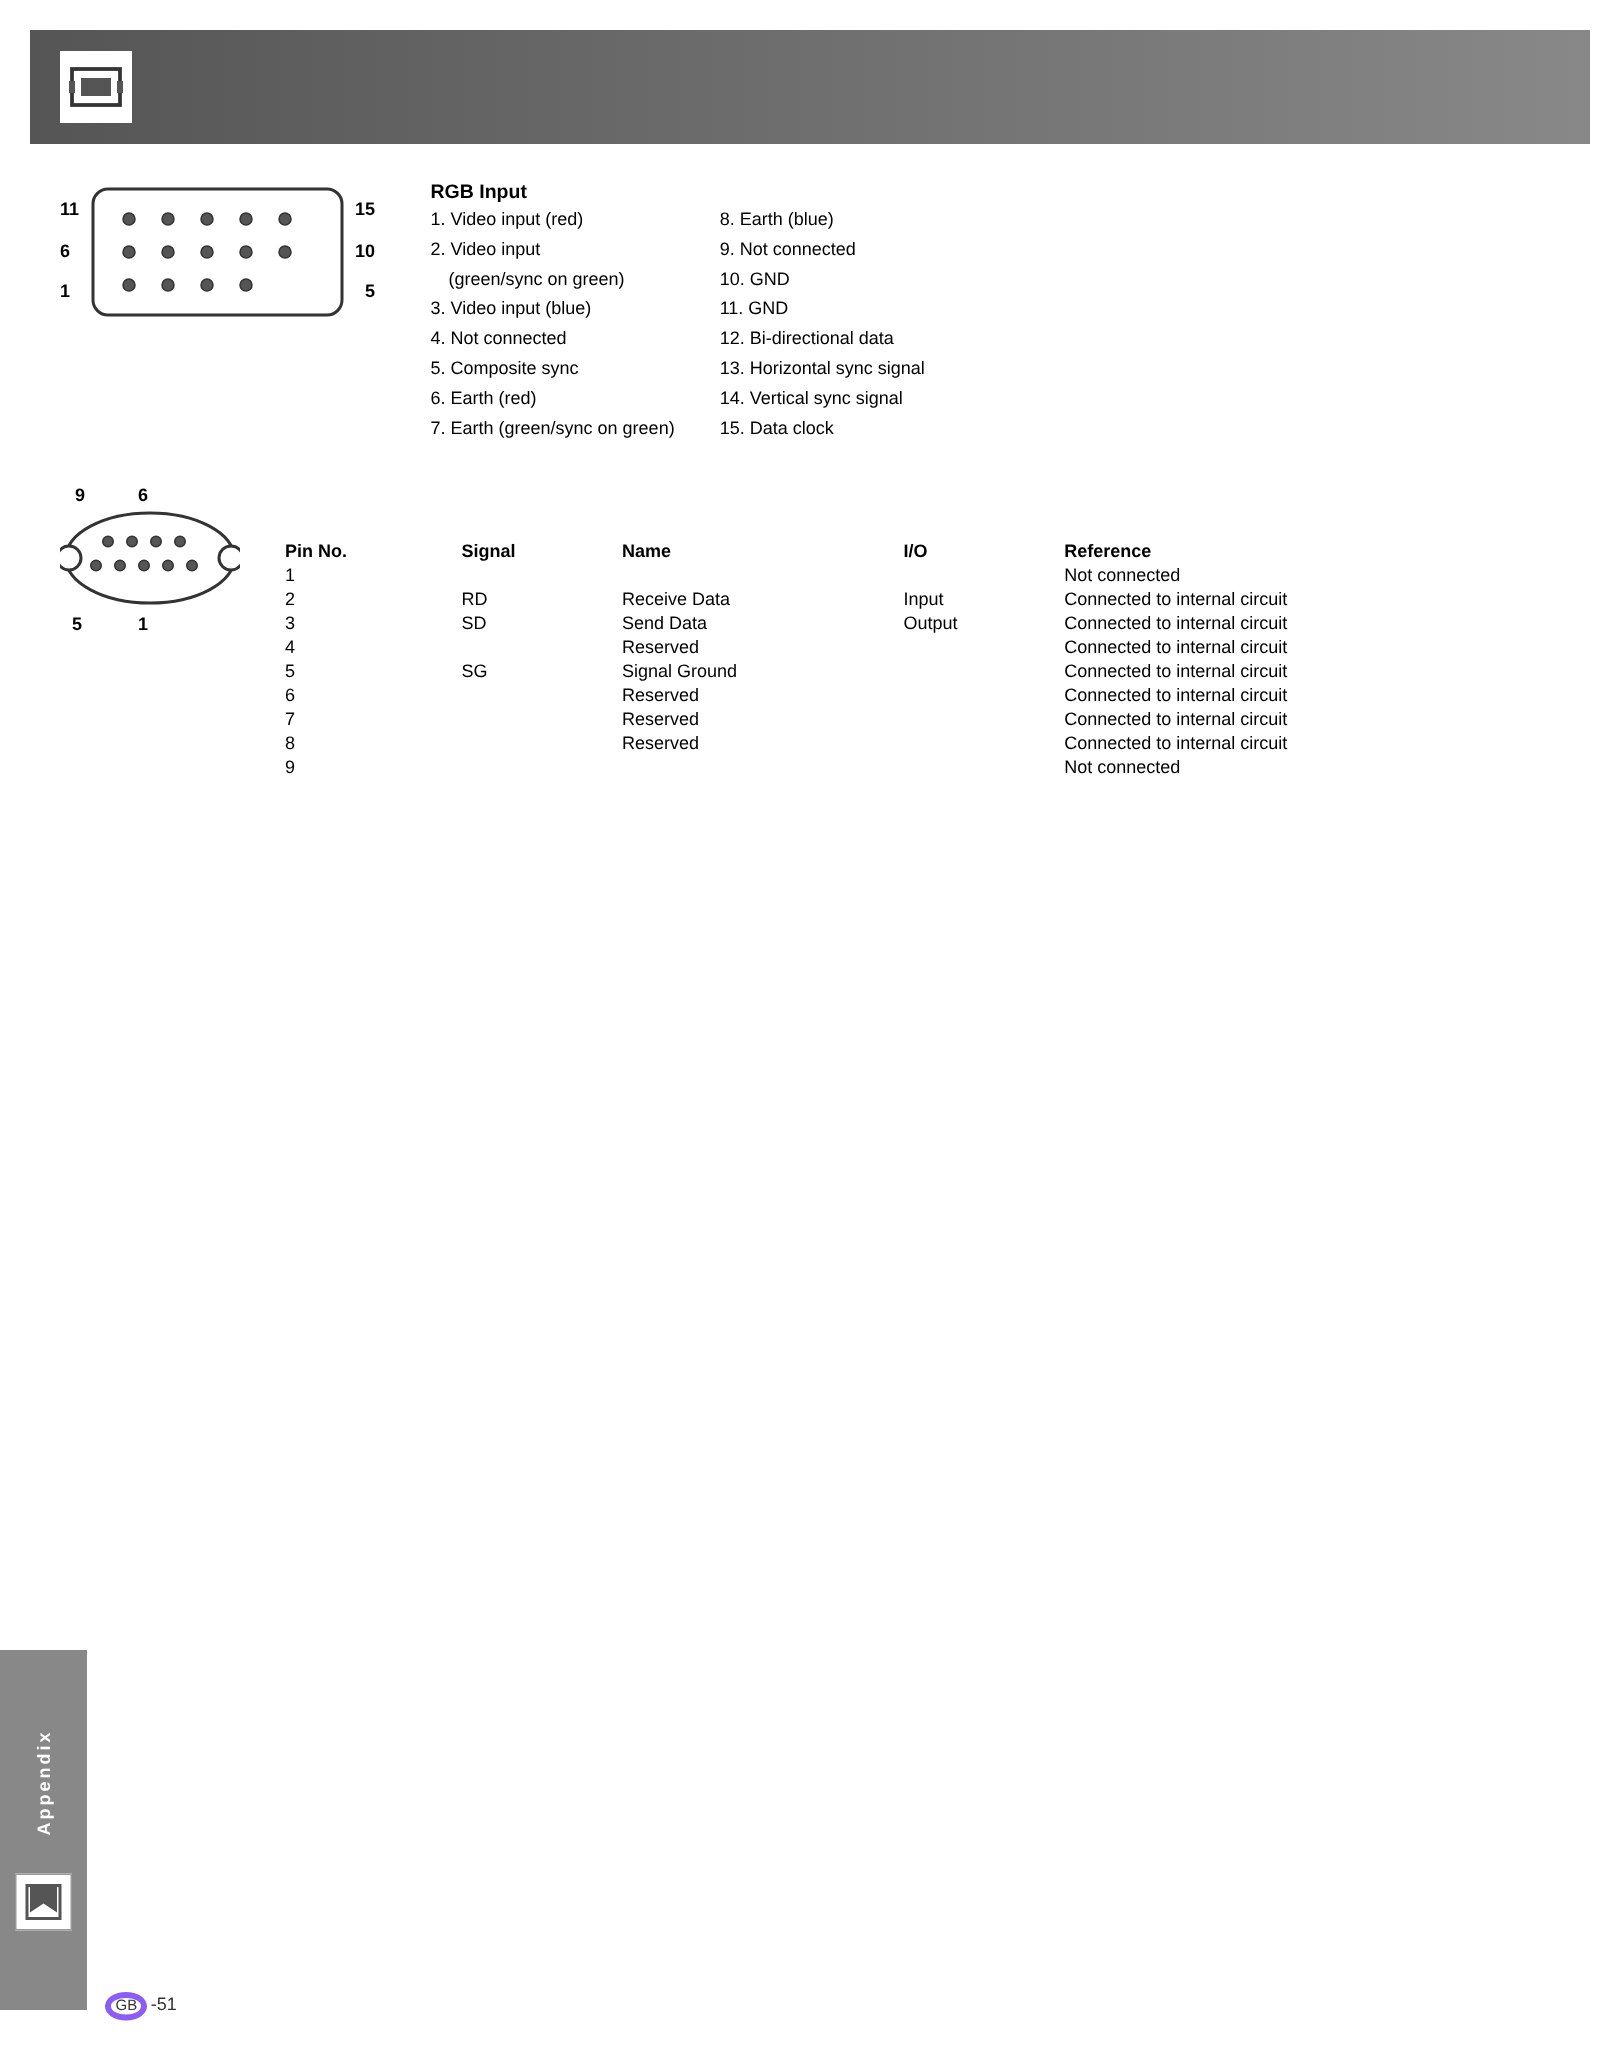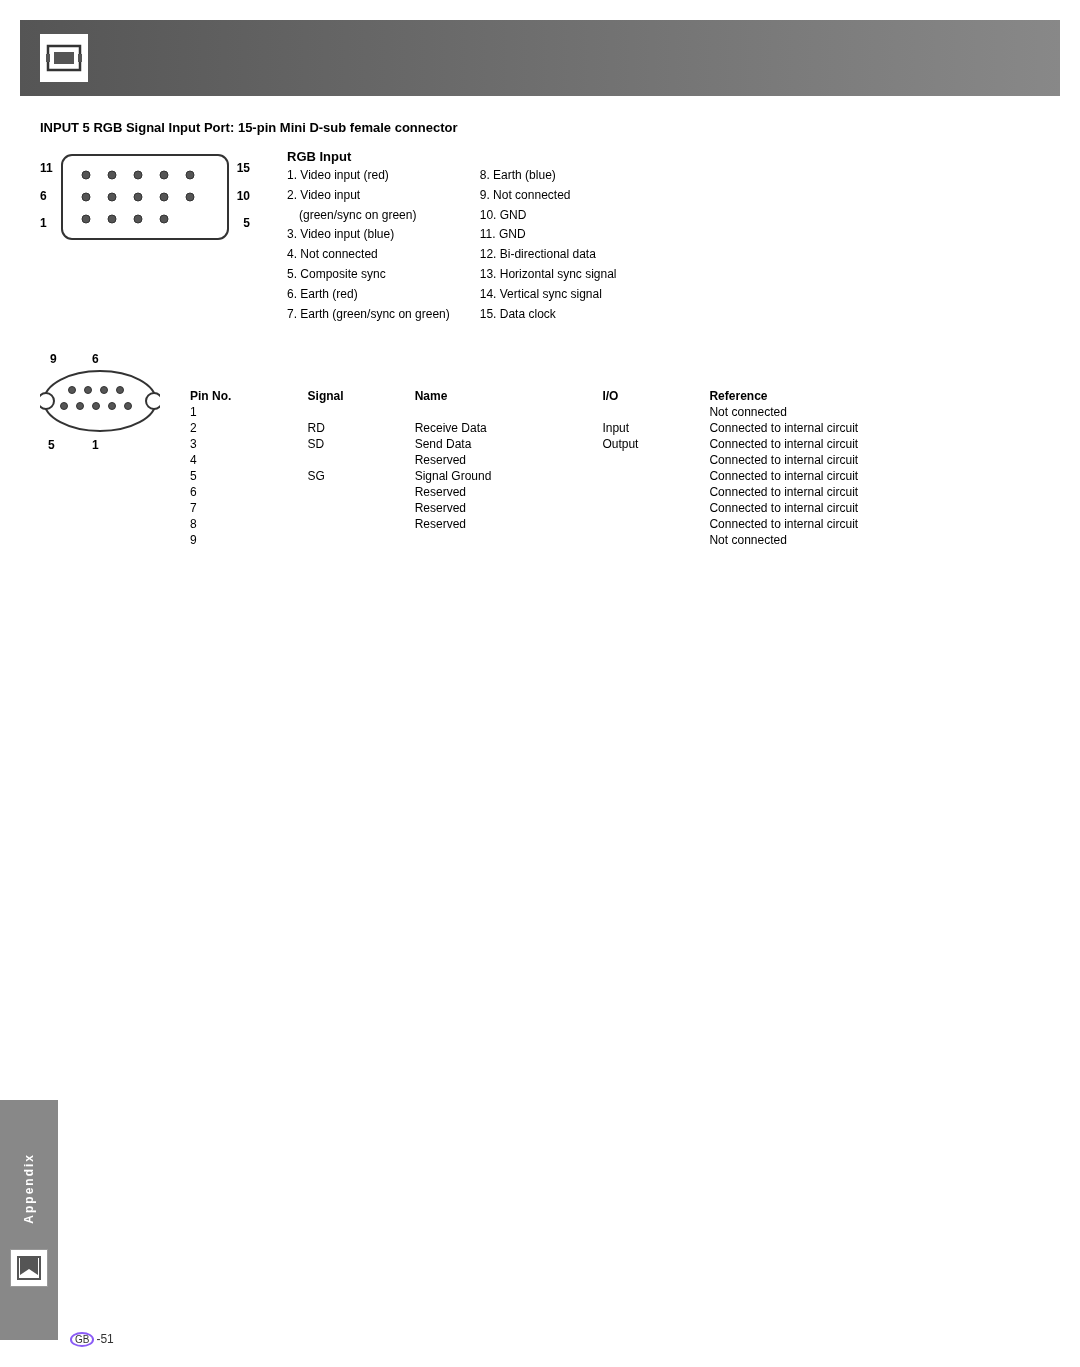--- a/index.html
+++ b/index.html
@@ -178,21 +178,21 @@
     .footer {
       position: absolute;
       bottom: 20px;
       left: 70px;
       font-size: 12px;
       color: #333;
     }
 
     .footer-circle {
       display: inline-block;
-      border: 2px solid #8b5cf6;
+      border: 4px solid #8b5cf6;
       border-radius: 50%;
       padding: 0 3px;
       font-size: 10px;
       margin-right: 2px;
     }
   </style>
 </head>
 <body>
 
 <div class="header">
@@ -201,24 +201,20 @@
       <rect x="2" y="6" width="32" height="24" fill="none" stroke="#333" stroke-width="2.5"></rect>
       <rect x="8" y="12" width="20" height="12" fill="#555"></rect>
       <rect x="0" y="14" width="4" height="8" fill="#555"></rect>
       <rect x="32" y="14" width="4" height="8" fill="#555"></rect>
     </svg>
   </div>
 </div>
 
 <div class="main-content">
 
-  <div class="section-title">
-    <strong>INPUT 5 RGB Signal Input Port:</strong>
-    <span>15-pin Mini D-sub female connector</span>
-  </div>
 
   <div class="rgb-section">
 
     <div class="connector-diagram">
       <div style="position:relative; width:210px; height:95px;">
 
         <span style="position:absolute; left:0; top:12px; font-size:12px; font-weight:bold;">11</span>
         <span style="position:absolute; left:0; top:40px; font-size:12px; font-weight:bold;">6</span>
         <span style="position:absolute; left:0; top:67px; font-size:12px; font-weight:bold;">1</span>
 

